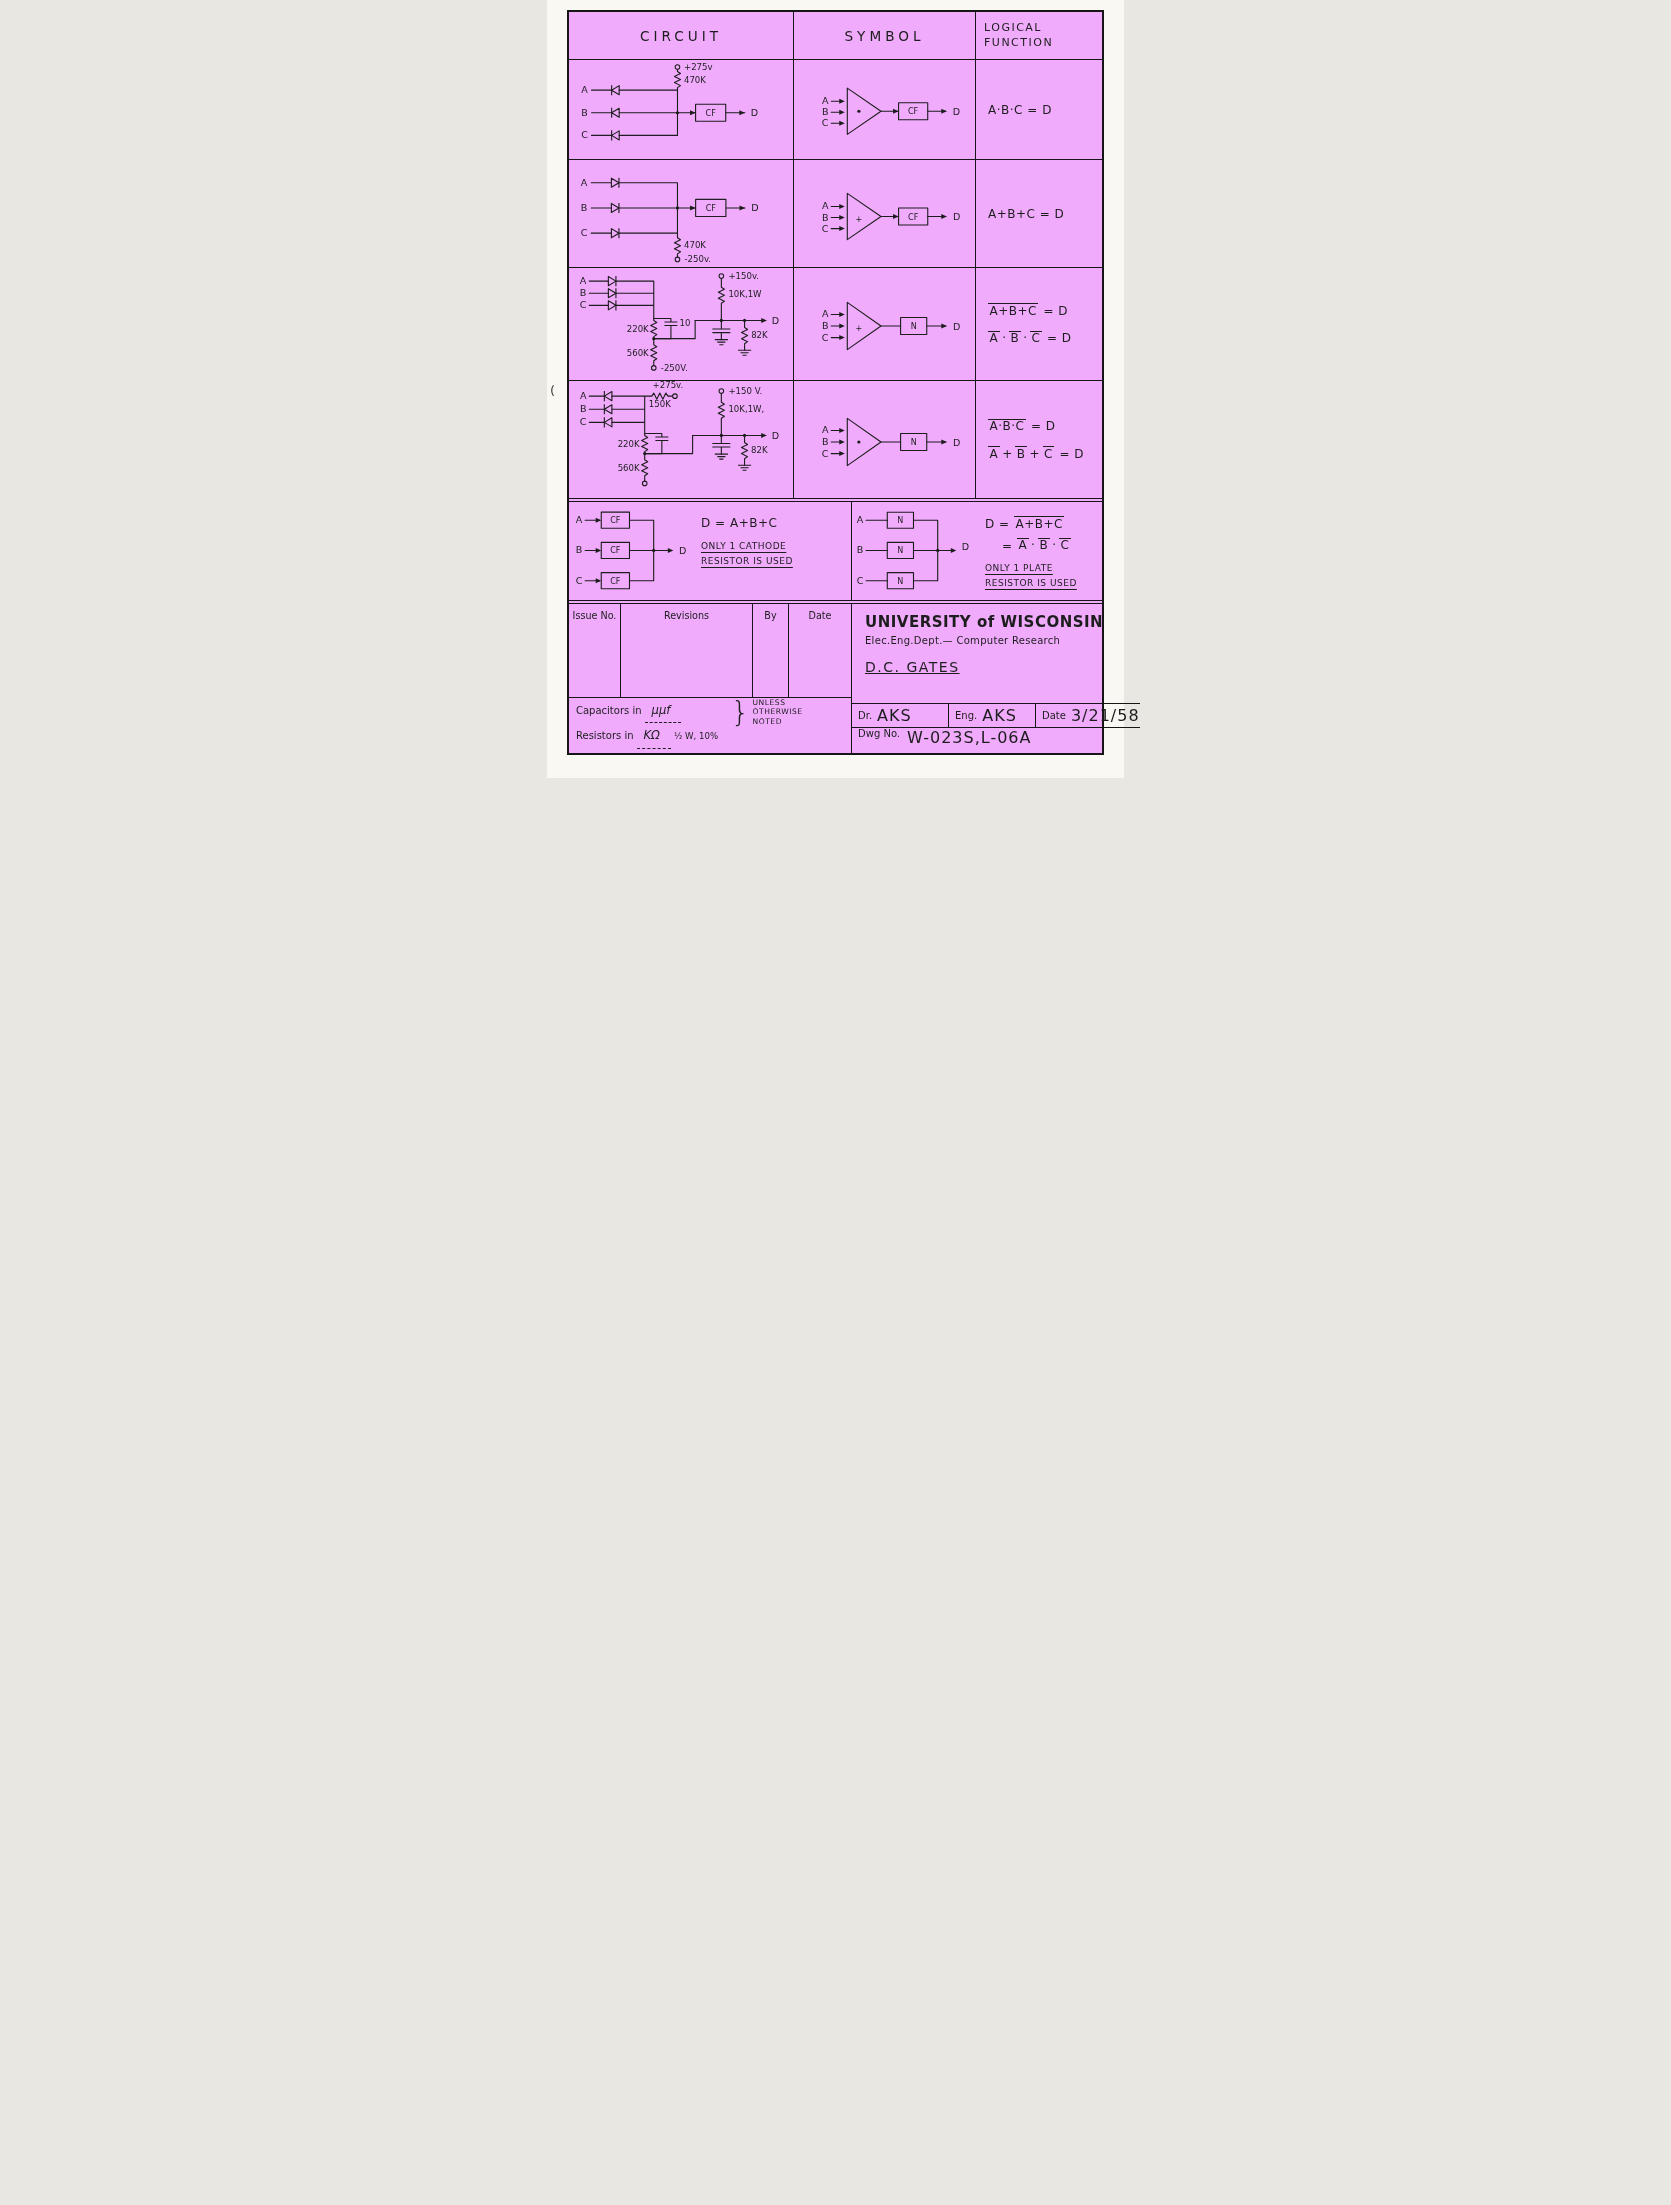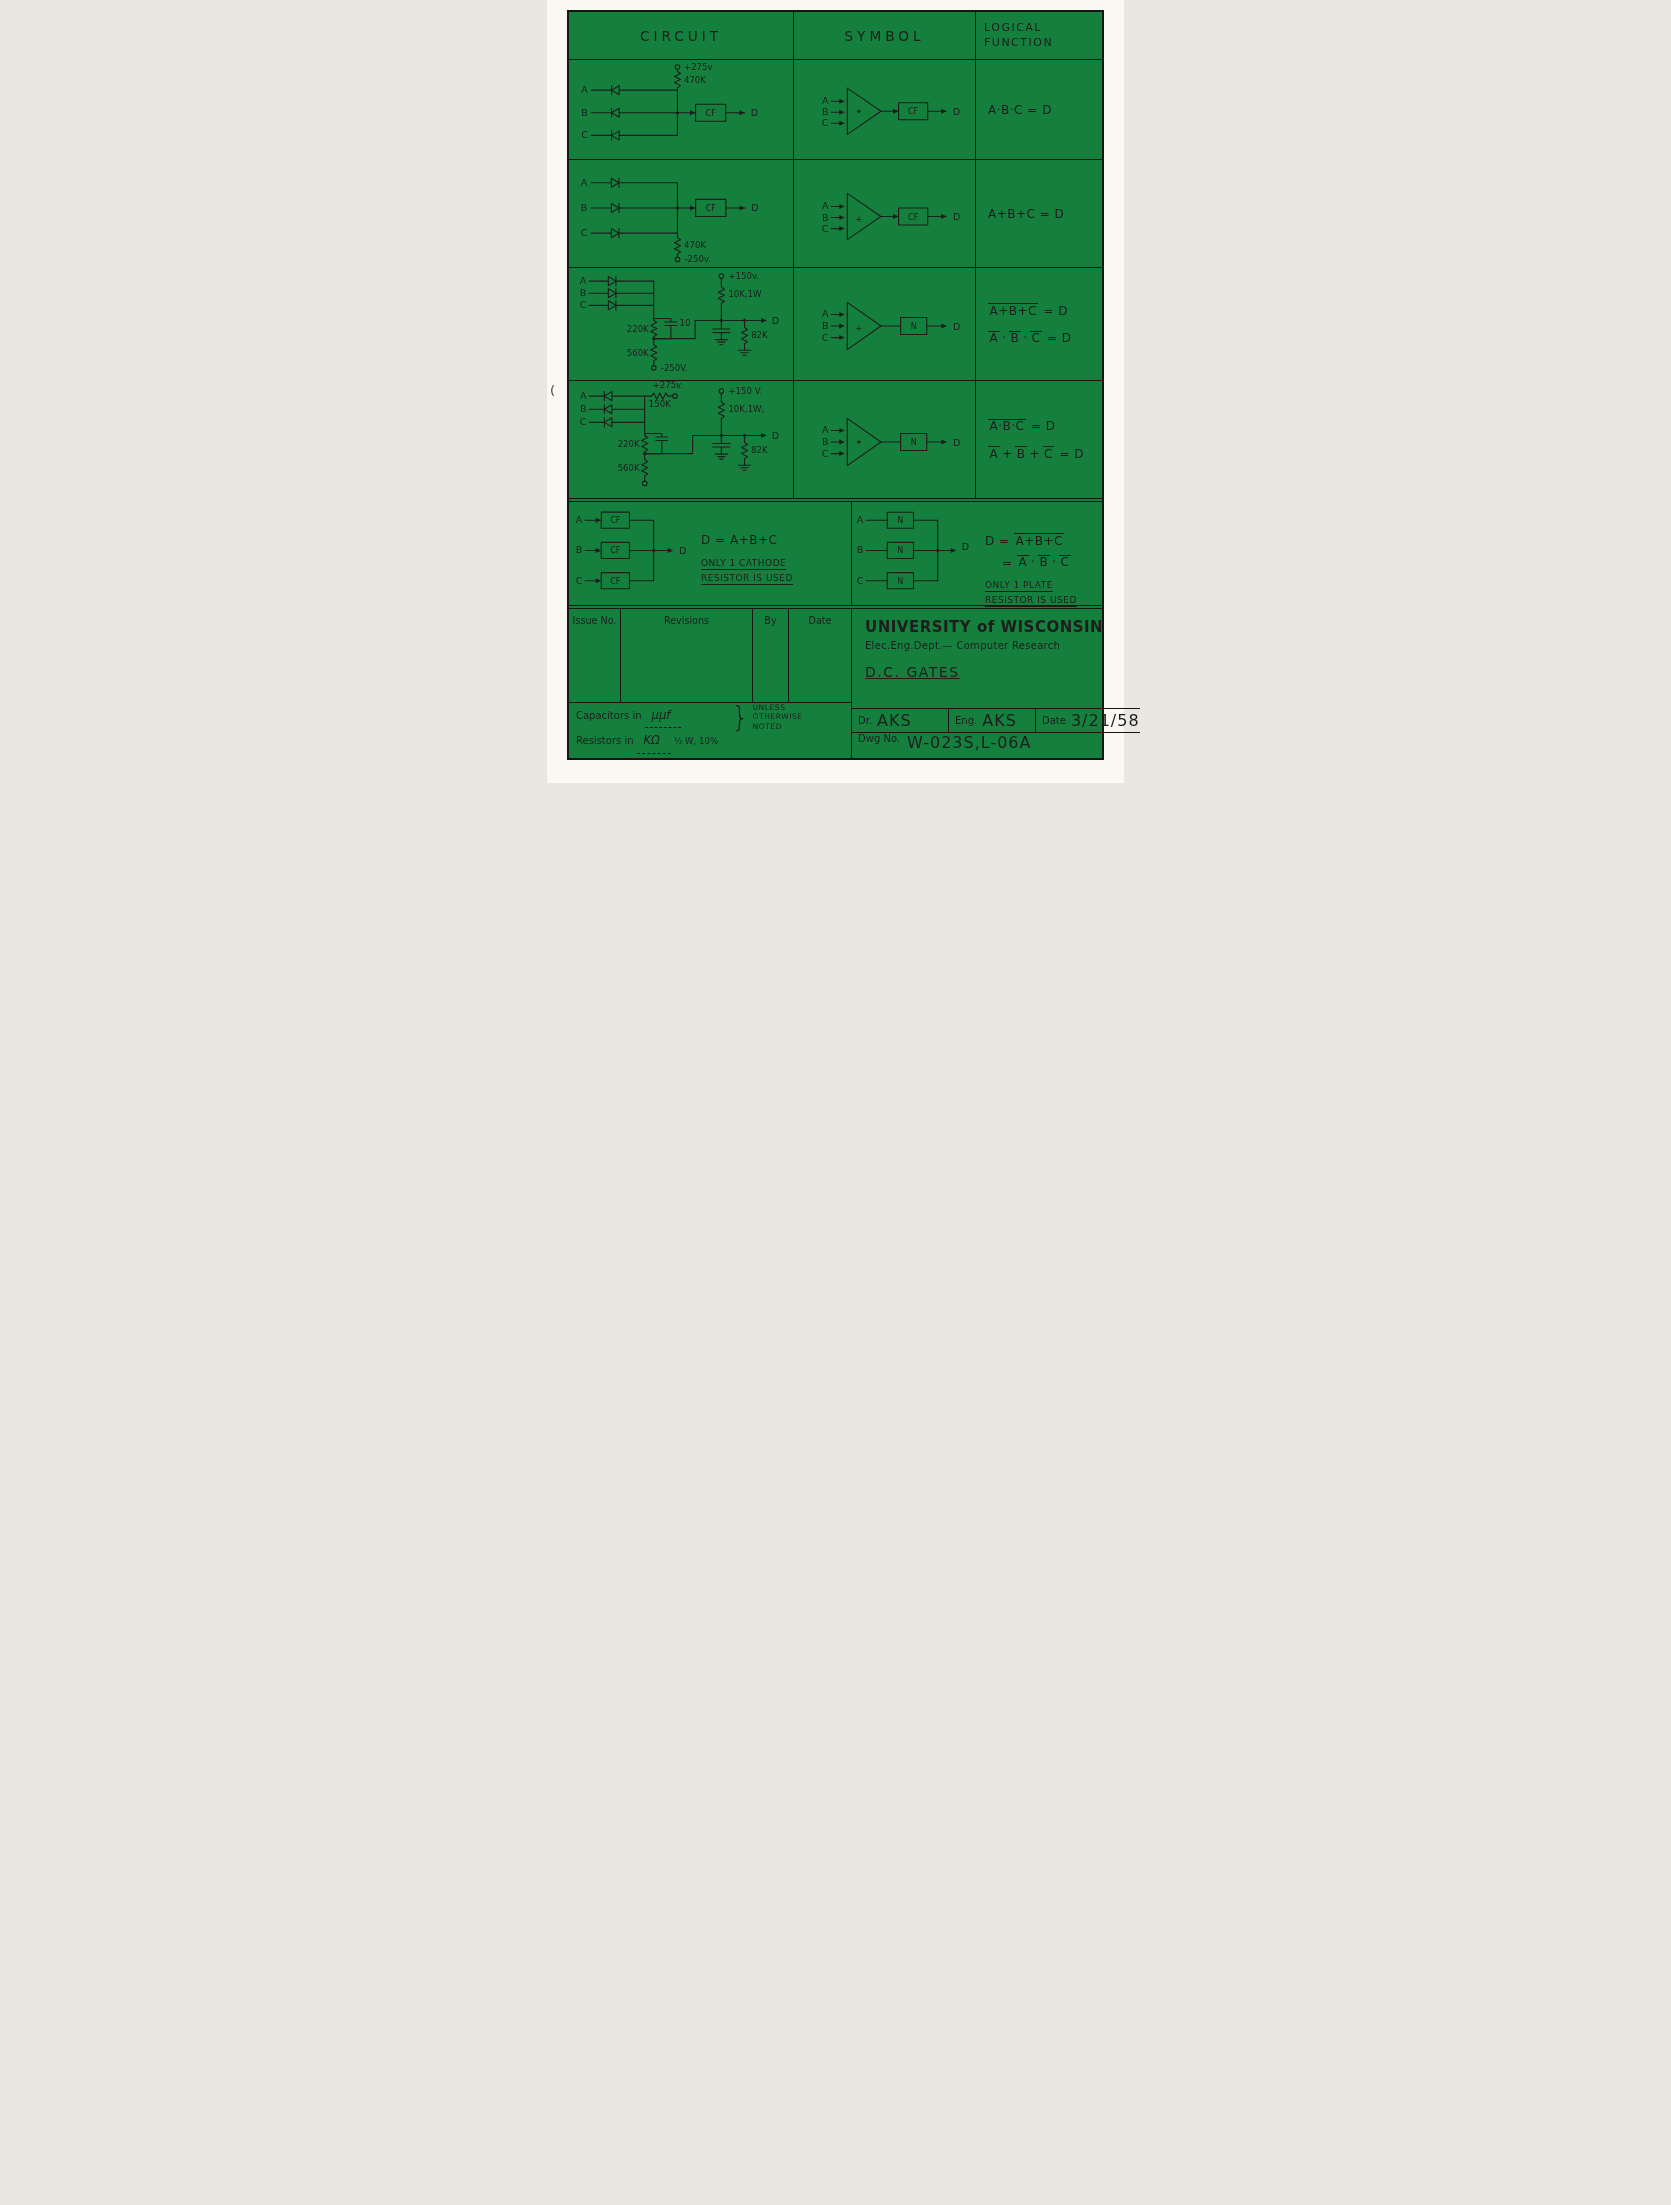--- a/index.html
+++ b/index.html
@@ -1,19 +1,19 @@
 <!DOCTYPE html>
 <html style="font-size:8px"><head>
 <meta charset="utf-8">
 <style>
   * { box-sizing: border-box; }
   body { background:#e9e7e1; margin:0; padding:0; font-family:"DejaVu Sans",sans-serif; color:#1d1d1d; }
   .sheet { position:relative; width:577px; background:#faf8f2; margin:0 auto; padding:10px 0 23px 0; }
   .margin-mark { position:absolute; left:3px; top:383px; font-size:13px; color:#444; }
-  .frame { margin:0 auto; width:537px; border:2px solid #161616; background:#15803d; }
+  .frame { margin:0 auto; width:537px; border:2px solid #161616; background:#f0abfc; }
 
   .grid-row { display:grid; grid-template-columns:225px 182px 1fr; }
   .bt { border-top:1.3px solid #161616; }
   .bt-dbl { border-top:4.5px double #161616; }
   .cr { border-right:1.3px solid #161616; }
   .cell { position:relative; overflow:hidden; }
 
   .hdr-row { height:47px; }
   .hdr-cell { display:flex; align-items:center; justify-content:center; }
   .hdr { font-size:13.6px; letter-spacing:4px; }
@@ -28,21 +28,21 @@
   svg { display:block; }
   .ln { stroke:#1d1d1d; stroke-width:2.2; fill:none; stroke-linecap:round; stroke-linejoin:round; }
   .t  { font-family:"DejaVu Sans",sans-serif; font-size:17px; fill:#1d1d1d; }
   .tb { font-family:"DejaVu Sans",sans-serif; font-size:19px; fill:#1d1d1d; }
   .tc { font-family:"DejaVu Sans",sans-serif; font-size:16px; fill:#1d1d1d; text-anchor:middle; }
   .am { text-anchor:middle; }
   .ae { text-anchor:end; }
 
   .combined { min-height:95px; display:grid; grid-template-columns:283px 1fr; }
   .comb-cell { display:flex; align-items:flex-start; padding-top:3px; }
-  .comb-text { margin-left:7px; margin-top:28px; }
+  .comb-text { margin-left:7px; margin-top:11px; }
   .comb-eq { font-size:12px; letter-spacing:0.5px; margin-bottom:11px; white-space:nowrap; }
   .comb-note { font-size:9px; letter-spacing:0.5px; text-decoration:underline; text-underline-offset:2.5px; text-decoration-thickness:1px; margin-top:5px; white-space:nowrap; }
 
   .titleblock { display:grid; grid-template-columns:283px 1fr; min-height:153px; }
   .tb-left { display:flex; flex-direction:column; }
   .tb-hdr { height:22px; display:grid; grid-template-columns:52px 132px 36px 1fr; }
   .tb-hdr > div { display:flex; align-items:center; justify-content:center; font-size:9.6px; }
   .tb-body { flex:1; display:grid; grid-template-columns:52px 132px 36px 1fr; min-height:71px; }
   .tb-units { height:56px; border-top:1.3px solid #161616; display:flex; align-items:flex-start; }
   .units-lines { padding-left:7px; font-size:10px; line-height:2.1; white-space:nowrap; }

